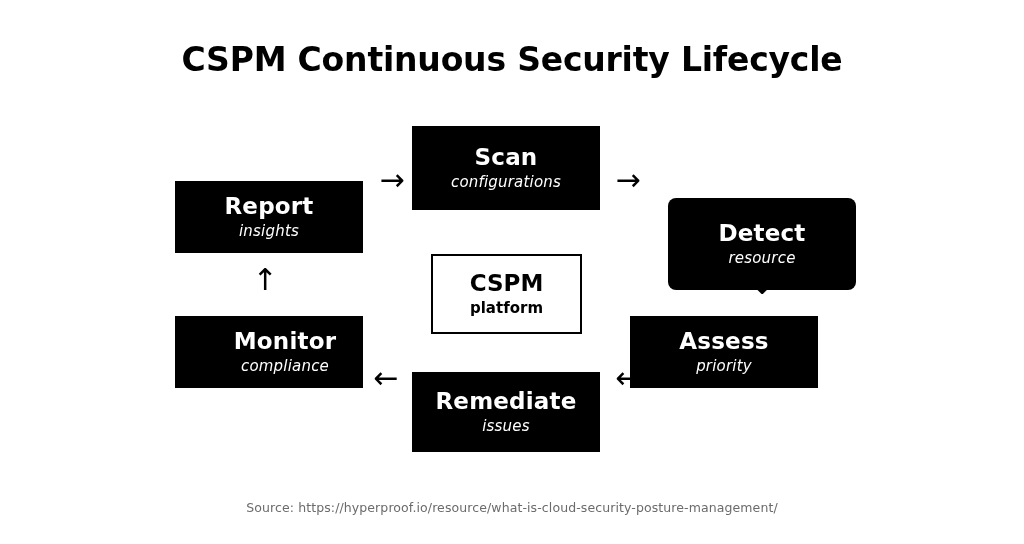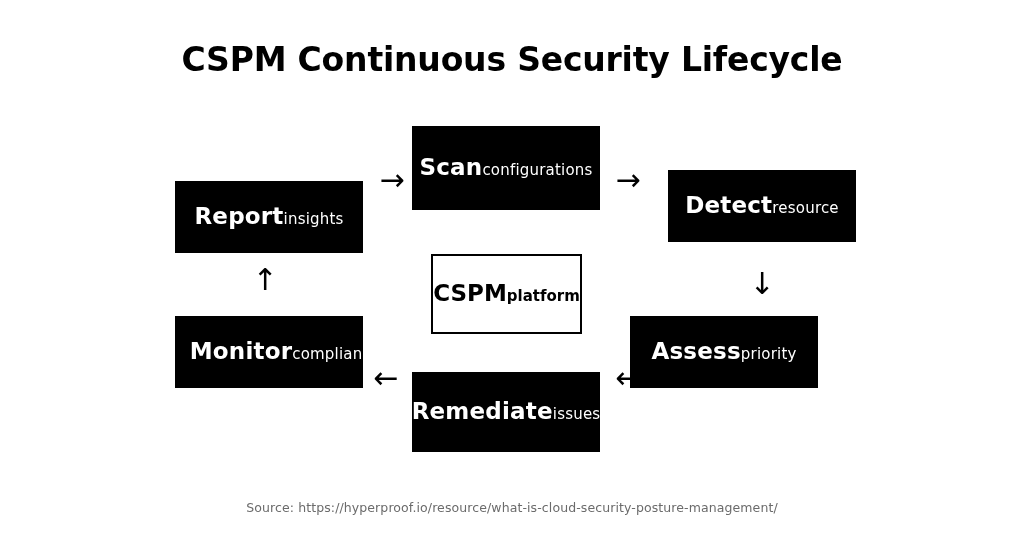--- a/index.html
+++ b/index.html
@@ -28,44 +28,45 @@
     font-size: 33px;
     font-weight: bold;
     letter-spacing: -0.2px;
     color: #000000;
   }
   .node {
     position: absolute;
     background: #000000;
     color: #ffffff;
     display: flex;
-    flex-direction: row;
+    flex-direction: column;
     align-items: center;
     justify-content: center;
     box-sizing: border-box;
   }
   .node .label {
     font-size: 23px;
     font-weight: bold;
     line-height: 1.1;
     letter-spacing: 0.2px;
   }
   .node .sub {
     font-size: 15px;
     font-weight: normal;
     margin-top: 3px;
     letter-spacing: 0.2px;
+    font-style: italic;
   }
   .hub {
     position: absolute;
     background: #ffffff;
     border: 2px solid #000000;
     color: #000000;
     display: flex;
-    flex-direction: row;
+    flex-direction: column;
     align-items: center;
     justify-content: center;
     box-sizing: border-box;
   }
   .hub .label {
     font-size: 23px;
     font-weight: bold;
     line-height: 1.1;
   }
   .hub .sub {
@@ -89,21 +90,21 @@
     top: 500px;
     width: 1024px;
     text-align: center;
     font-size: 12.5px;
     color: #6b6b6b;
     letter-spacing: 0.1px;
   }
 
   
   #node-scan      { left: 412px; top: 126px; width: 188px; height: 84px; }
-  #node-detect    { left: 668px; top: 170px; width: 188px; height: 72px; }
+  #node-detect    { left: 668px; top: 198px; width: 188px; height: 92px; border-radius: 8px; }
   #node-assess    { left: 630px; top: 316px; width: 188px; height: 72px; }
   #node-remediate { left: 412px; top: 372px; width: 188px; height: 80px; }
   #node-monitor   { left: 175px; top: 316px; width: 188px; height: 72px; padding-left: 32px; }
   #node-report    { left: 175px; top: 181px; width: 188px; height: 72px; }
   #hub-cspm       { left: 431px; top: 254px; width: 151px; height: 80px; }
 
   
   #arrow-report-scan  { left: 372px; top: 162px; width: 40px; height: 36px; }
   #arrow-scan-detect  { left: 608px; top: 162px; width: 40px; height: 36px; }
   #arrow-detect-assess{ left: 742px; top: 262px; width: 40px; height: 44px; }

